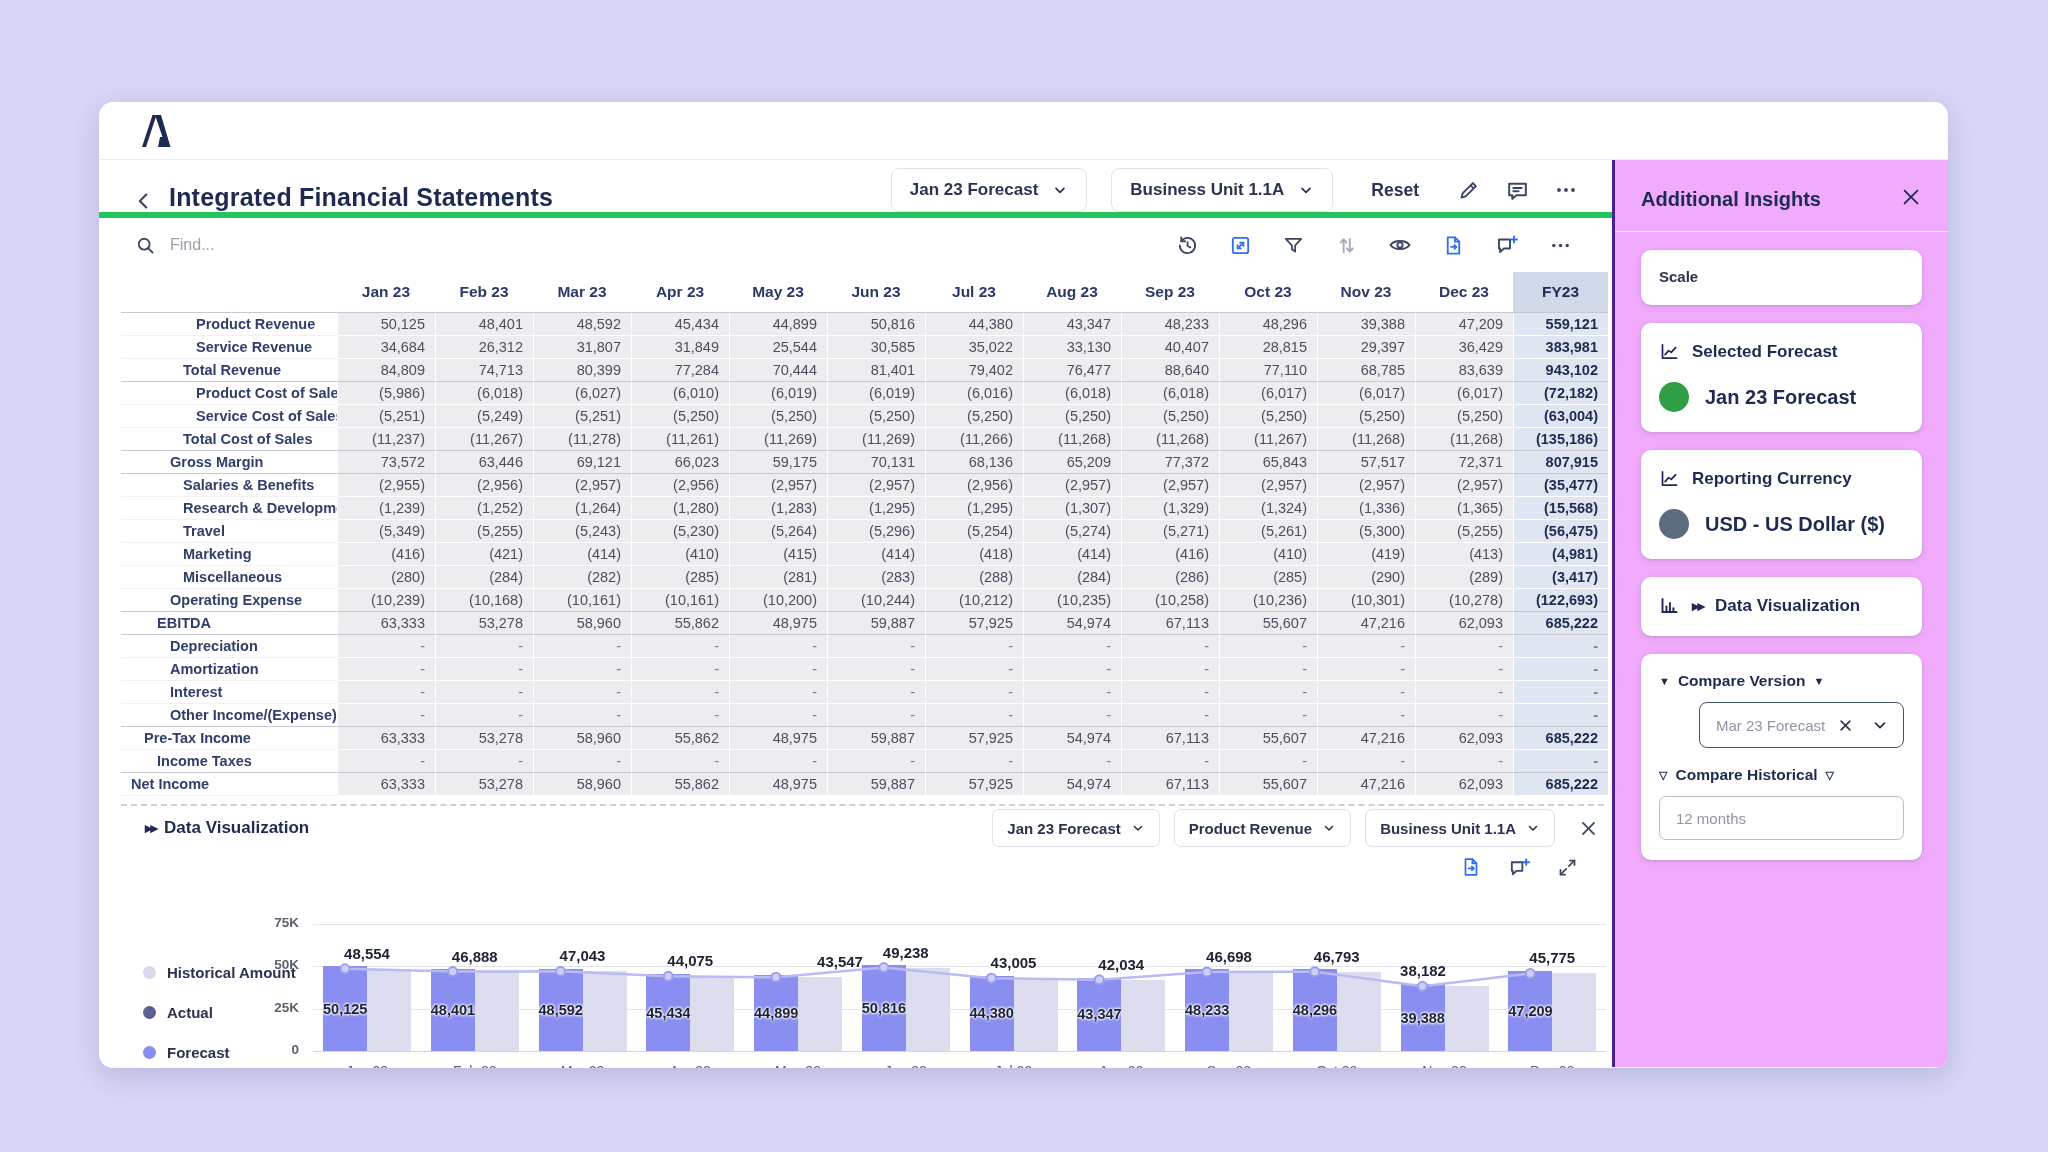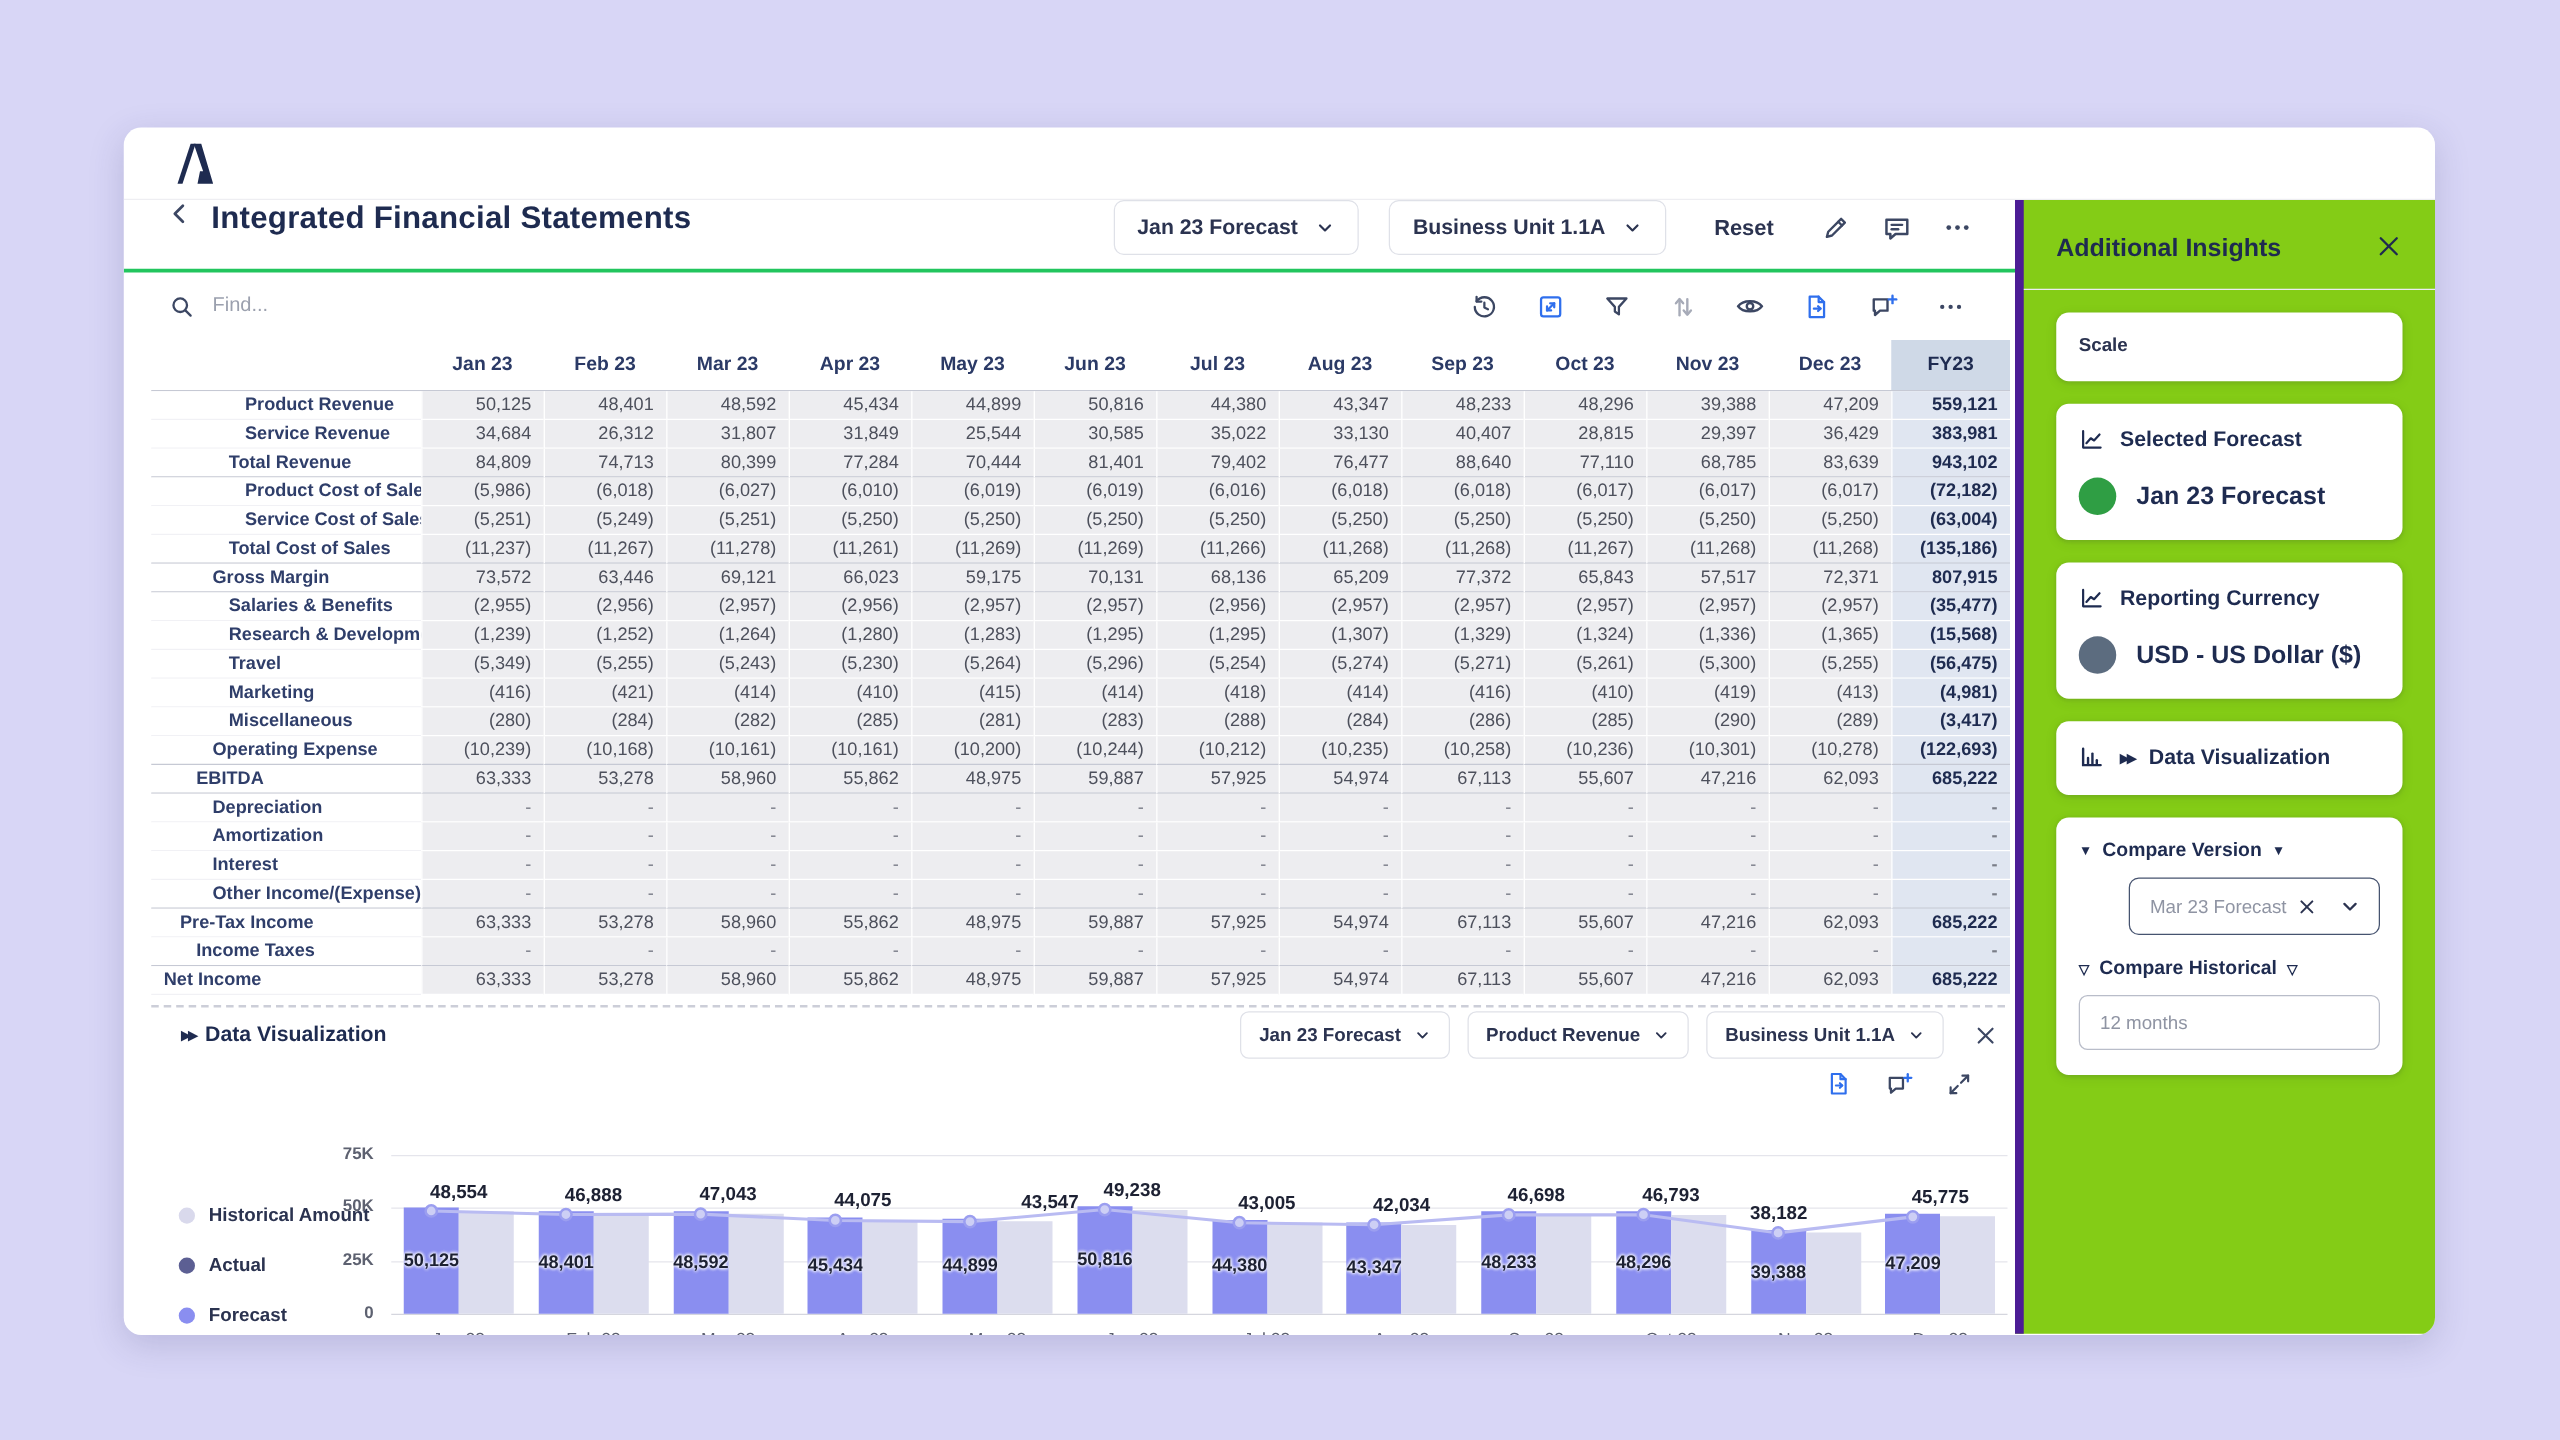--- a/index.html
+++ b/index.html
@@ -7,24 +7,24 @@
     width:2048px;height:1152px;overflow:hidden;position:relative;
     background:#d8d6f6;font-family:"Liberation Sans",sans-serif;color:#1e2b50;
   }
   .card{
     position:absolute;left:99px;top:102px;width:1849px;height:966px;background:#fff;
     border-radius:14px;overflow:hidden;box-shadow:0 8px 28px rgba(50,50,110,.18);
   }
   .topbar{height:58px;border-bottom:1px solid #eeeef2;display:flex;align-items:center;padding:0 36px;box-sizing:border-box;}
   .main{display:flex;height:907px;}
   .content{width:1513px;display:flex;flex-direction:column;box-sizing:border-box;}
-  .sidebar{flex:1;border-left:7px solid #4c1d95;background:#84cc16;padding:26px 26px 0;box-sizing:border-box;position:relative;}
+  .sidebar{flex:1;border-left:3px solid #4c1d95;background:#f0abfc;padding:26px 26px 0;box-sizing:border-box;position:relative;}
 
   
-  .page-header{height:58px;border-bottom:3px solid #22c55e;display:flex;align-items:flex-start;padding:0 34px 0 34px;box-sizing:border-box;}
+  .page-header{height:58px;border-bottom:6px solid #22c55e;display:flex;align-items:flex-end;padding:0 34px 0 34px;box-sizing:border-box;}
   .back-btn{display:flex;align-items:center;margin-right:14px;cursor:pointer;}
   .page-title{font-size:25px;font-weight:700;color:#1e2b50;letter-spacing:.2px;}
   .hdr-right{margin-left:auto;display:flex;align-items:center;gap:24px;}
   .pill{display:flex;align-items:center;gap:14px;border:1px solid #dfe1e8;border-radius:8px;height:42px;padding:0 18px;
         font-size:17px;font-weight:700;color:#2b3350;background:#fff;cursor:pointer;white-space:nowrap;}
   .pill.small{height:36px;font-size:15px;border-radius:7px;padding:0 14px;gap:10px;}
   .reset{font-size:17.5px;font-weight:700;color:#2b3350;margin:0 14px;cursor:pointer;}
   .icon-btn{display:flex;align-items:center;justify-content:center;cursor:pointer;}
 
   

